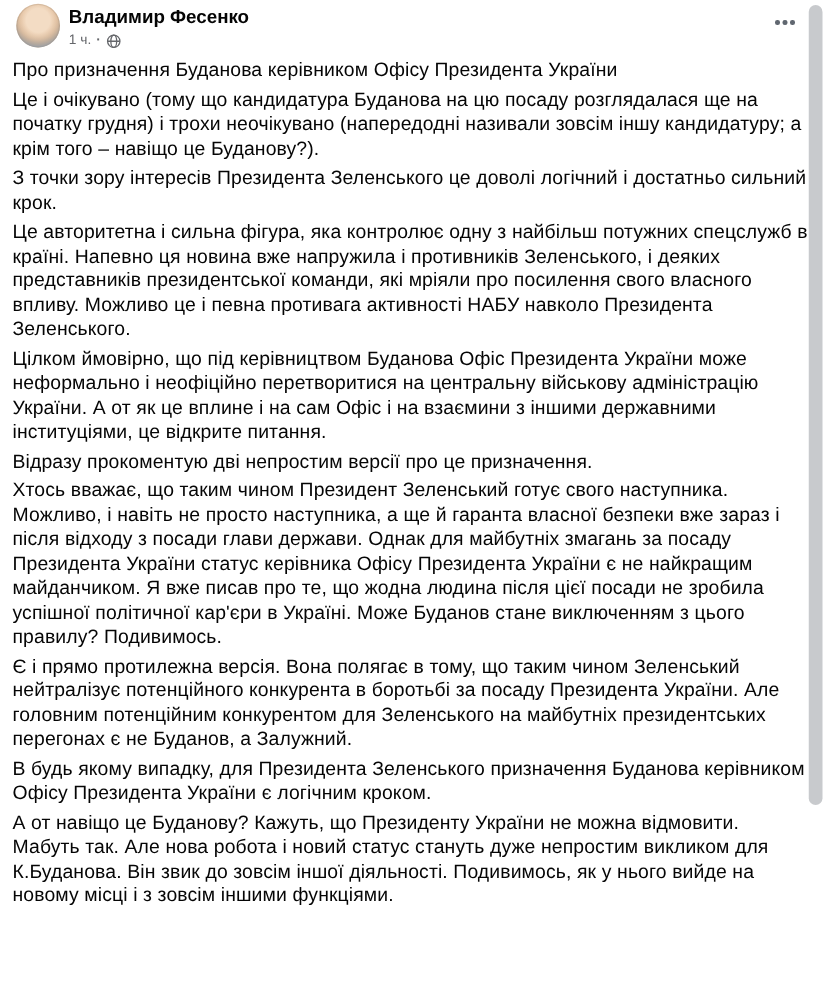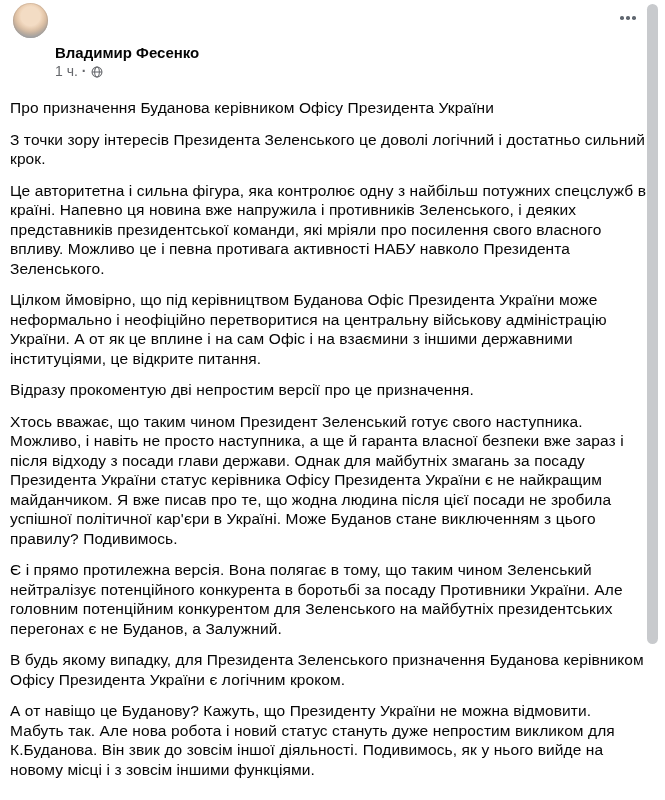--- a/index.html
+++ b/index.html
@@ -23,34 +23,34 @@
   .avatar {
     width: 35px;
     height: 35px;
     border-radius: 50%;
     flex: 0 0 auto;
     background:
       radial-gradient(circle at 50% 38%, #f3dcc4 0 34%, #e3c1a0 55%, #c9a37e 75%, #a98459 100%);
     box-shadow: inset 0 -6px 8px -4px #8fa3b8, inset 0 0 0 1px rgba(0,0,0,0.08);
     cursor: pointer;
   }
-  .header-info { margin-left: 7px; padding-top: 1px; margin-top: 39px; }
+  .header-info { margin-left: 7px; padding-top: 1px; }
   .author-name {
     font-size: 15px;
     font-weight: 700;
     line-height: 19px;
     color: #050505;
     cursor: pointer;
   }
   .meta-row {
     display: flex;
     align-items: center;
     gap: 4px;
     margin-top: 1px;
-    font-size: 14px;
+    font-size: 11px;
     color: #65676b;
     line-height: 16px;
   }
   .meta-dot { font-weight: 700; }
   .globe-icon { display: inline-flex; margin-top: 1px; }
 
   .options-button {
     position: absolute;
     top: 8px;
     right: 24px;
@@ -70,21 +70,21 @@
     background: #606770;
   }
 
   
   .post-body {
     padding: 7px 16px 0 10px;
     font-size: 15.5px;
     line-height: 19.5px;
     letter-spacing: 0.1px;
   }
-  .post-body p { margin: 12px 0 4px 0; }
+  .post-body p { margin: 0 0 4px 0; }
 
   
   .scrollbar-track {
     position: absolute;
     top: 0;
     right: 0;
     width: 16px;
     height: 800px;
   }
   .scrollbar-thumb {
@@ -119,25 +119,26 @@
   </div>
   <div class="options-button">
     <span class="dot"></span>
     <span class="dot"></span>
     <span class="dot"></span>
   </div>
 </div>
 
 <div class="post-body">
   <p>Про призначення Буданова керівником Офісу Президента України</p>
+  <p>Це і очікувано (тому що кандидатура Буданова на цю посаду розглядалася ще на початку грудня) і трохи неочікувано (напередодні називали зовсім іншу кандидатуру; а крім того – навіщо це Буданову?).</p>
   <p>З точки зору інтересів Президента Зеленського це доволі логічний і достатньо сильний крок.</p>
   <p>Це авторитетна і сильна фігура, яка контролює одну з найбільш потужних спецслужб в країні. Напевно ця новина вже напружила і противників Зеленського, і деяких представників президентської команди, які мріяли про посилення свого власного впливу. Можливо це і певна противага активності НАБУ навколо Президента Зеленського.</p>
   <p>Цілком ймовірно, що під керівництвом Буданова Офіс Президента України може неформально і неофіційно перетворитися на центральну військову адміністрацію України. А от як це вплине і на сам Офіс і на взаємини з іншими державними інституціями, це відкрите питання.</p>
   <p>Відразу прокоментую дві непростим версії про це призначення.</p>
   <p>Хтось вважає, що таким чином Президент Зеленський готує свого наступника. Можливо, і навіть не просто наступника, а ще й гаранта власної безпеки вже зараз і після відходу з посади глави держави. Однак для майбутніх змагань за посаду Президента України статус керівника Офісу Президента України є не найкращим майданчиком. Я вже писав про те, що жодна людина після цієї посади не зробила успішної політичної кар'єри в Україні. Може Буданов стане виключенням з цього правилу? Подивимось.</p>
-  <p>Є і прямо протилежна версія. Вона полягає в тому, що таким чином Зеленський нейтралізує потенційного конкурента в боротьбі за посаду Противники України. Але головним потенційним конкурентом для Зеленського на майбутніх президентських перегонах є не Буданов, а Залужний.</p>
+  <p>Є і прямо протилежна версія. Вона полягає в тому, що таким чином Зеленський нейтралізує потенційного конкурента в боротьбі за посаду Президента України. Але головним потенційним конкурентом для Зеленського на майбутніх президентських перегонах є не Буданов, а Залужний.</p>
   <p>В будь якому випадку, для Президента Зеленського призначення Буданова керівником Офісу Президента України є логічним кроком.</p>
   <p>А от навіщо це Буданову? Кажуть, що Президенту України не можна відмовити. Мабуть так. Але нова робота і новий статус стануть дуже непростим викликом для К.Буданова. Він звик до зовсім іншої діяльності. Подивимось, як у нього вийде на новому місці і з зовсім іншими функціями.</p>
 </div>
 
 <div class="scrollbar-track">
   <div class="scrollbar-thumb"></div>
 </div>
 
 </body></html>

